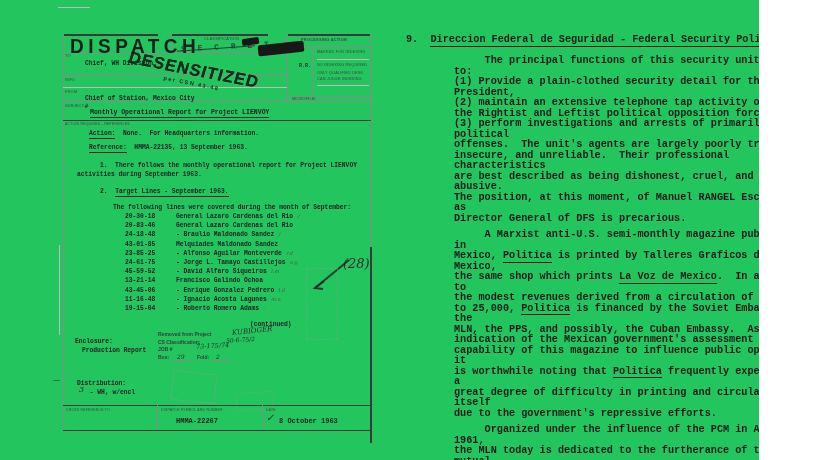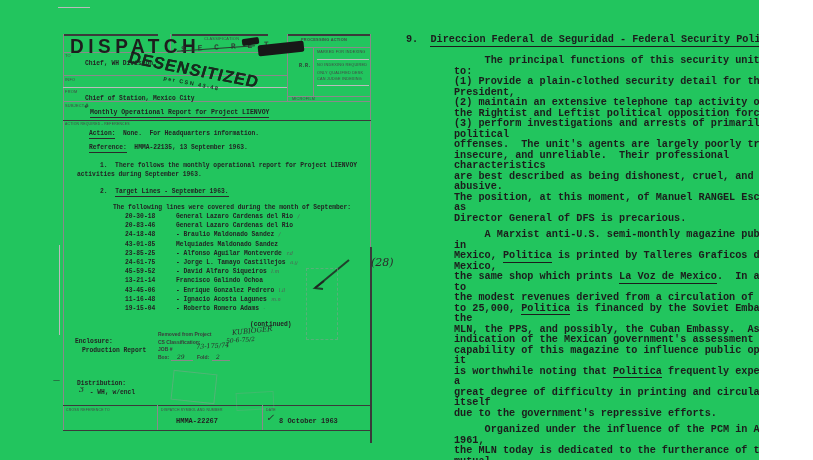--- a/index.html
+++ b/index.html
@@ -154,21 +154,21 @@
   <div class="hw" style="left:216px;top:353px;font-size:6px;">2</div>
 
   <div class="hw" style="left:53px;top:376px;font-size:7px;">—</div>
   <div class="t" style="left:77px;top:379px;">Distribution:</div>
   <div class="hw" style="left:79px;top:385px;font-size:8px;">3</div>
   <div class="t" style="left:86px;top:388px;"> - WH, w/encl</div>
 
   <div class="ghostbox" style="left:172px;top:372px;width:42px;height:28px;transform:rotate(6deg);"></div>
   <div class="ghostbox" style="left:236px;top:392px;width:36px;height:16px;transform:rotate(-3deg);opacity:.25;"></div>
 
-  <div class="hw" style="left:343px;top:256px;font-size:11px;margin-left:28px;">(28)</div>
+  <div class="hw" style="left:343px;top:256px;font-size:13px;">(28)</div>
   <svg width="50" height="45" style="left:303px;top:250px;">
     <polyline points="46,10 12,38" stroke="#1f1f1f" stroke-width="2" fill="none" opacity=".8"></polyline>
     <polyline points="21,31 12,38 20,39" stroke="#1f1f1f" stroke-width="2" fill="none" opacity=".8"></polyline>
   </svg>
   <div class="dashedbox" style="left:306px;top:268px;width:30px;height:70px;"></div>
 
   <div class="lbl" style="left:66px;top:408px;font-size:3.4px;">CROSS REFERENCE TO</div>
   <div class="lbl" style="left:161px;top:408px;font-size:3.4px;">DISPATCH SYMBOL AND NUMBER</div>
   <div class="lbl" style="left:266px;top:408px;font-size:3.4px;">DATE</div>
   <div class="t" style="left:176px;top:417px;font-size:7px;">HMMA-22267</div>

